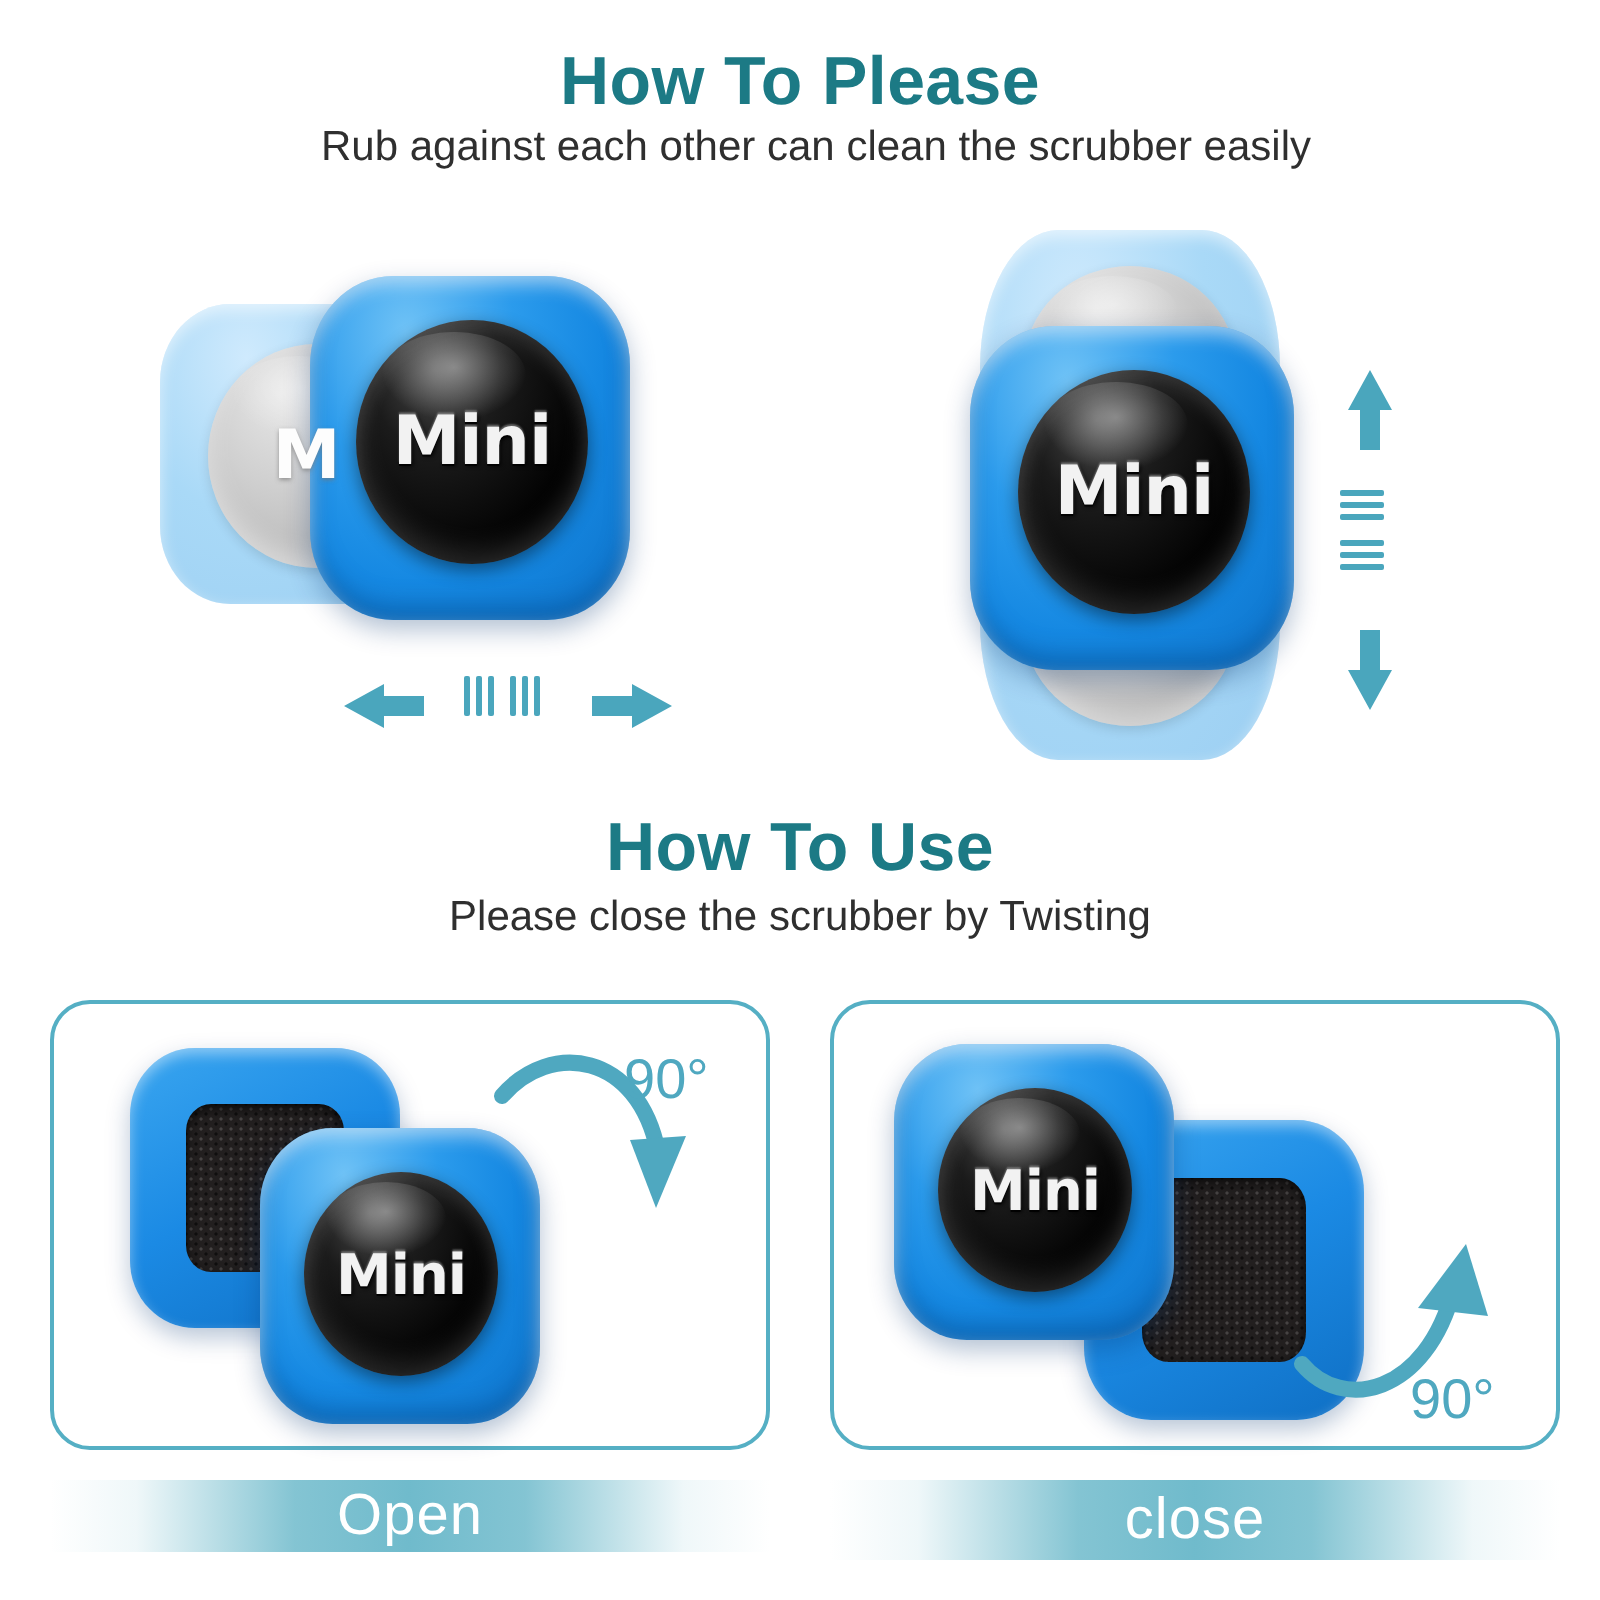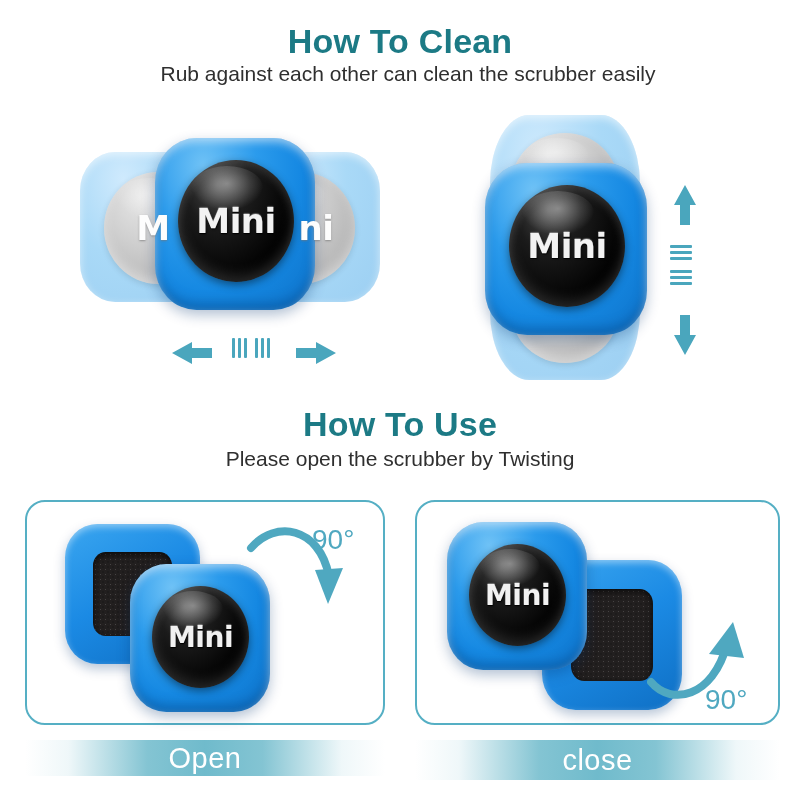--- a/index.html
+++ b/index.html
@@ -149,36 +149,31 @@
 
   .deg {
     position: absolute;
     color: #4fa8c0;
     font-size: 28px;
   }
 </style>
 </head>
 <body>
 
-<div class="section-title abs" style="top:22px; left:0;">How To Clean</div>
+<div class="section-title abs" style="top:22px; left:0;">How To Please</div>
 <div class="section-sub abs" style="top:62px; left:8px;">Rub against each other can clean the scrubber easily</div>
 
 <div class="abs" style="left:80px; top:135px; width:320px; height:245px;">
 
   <div class="cap cap-ghost" style="left:0px; top:17px; width:135px; height:150px;">
     <div class="dome dome-grey" style="left:24px; top:20px; width:108px; height:112px;">
       <span class="dome-label" style="font-size:34px; margin-left:-10px;">M</span>
     </div>
   </div>
 
-  <div class="cap cap-ghost" style="left:165px; top:17px; width:135px; height:150px;">
-    <div class="dome dome-grey" style="left:2px; top:20px; width:108px; height:112px;">
-      <span class="dome-label" style="font-size:34px; margin-left:30px;">ni</span>
-    </div>
-  </div>
 
   <div class="cap cap-blue" style="left:75px; top:3px; width:160px; height:172px;">
     <div class="dome" style="left:23px; top:22px; width:116px; height:122px;">
       <span class="dome-label" style="font-size:34px;">Mini</span>
     </div>
   </div>
 
   <div class="abs" style="left:92px; top:205px; width:58px; height:26px;">
     <svg width="58" height="26" viewBox="0 0 58 26">
       <path d="M0 13 L20 2 L20 8 L40 8 L40 18 L20 18 L20 24 Z" fill="#4aa6bd"></path>
@@ -232,21 +227,21 @@
     <div class="sl-h" style="width:22px;"></div>
   </div>
   <div class="abs" style="left:192px; top:182px; width:26px; height:58px;">
     <svg width="26" height="58" viewBox="0 0 26 58">
       <path d="M13 58 L2 38 L8 38 L8 18 L18 18 L18 38 L24 38 Z" fill="#4aa6bd"></path>
     </svg>
   </div>
 </div>
 
 <div class="section-title abs" style="top:405px; left:0;">How To Use</div>
-<div class="section-sub abs" style="top:447px; left:0;">Please open the scrubber by Twisting</div>
+<div class="section-sub abs" style="top:447px; left:0;">Please close the scrubber by Twisting</div>
 
 <div class="panel" style="left:25px; top:500px; width:360px; height:225px;">
 
   <div class="pad" style="left:38px; top:22px; width:135px; height:140px;">
     <div class="pad-face"></div>
   </div>
 
   <div class="cap cap-blue" style="left:103px; top:62px; width:140px; height:148px;">
     <div class="dome" style="left:22px; top:22px; width:97px; height:102px;">
       <span class="dome-label" style="font-size:28px;">Mini</span>

